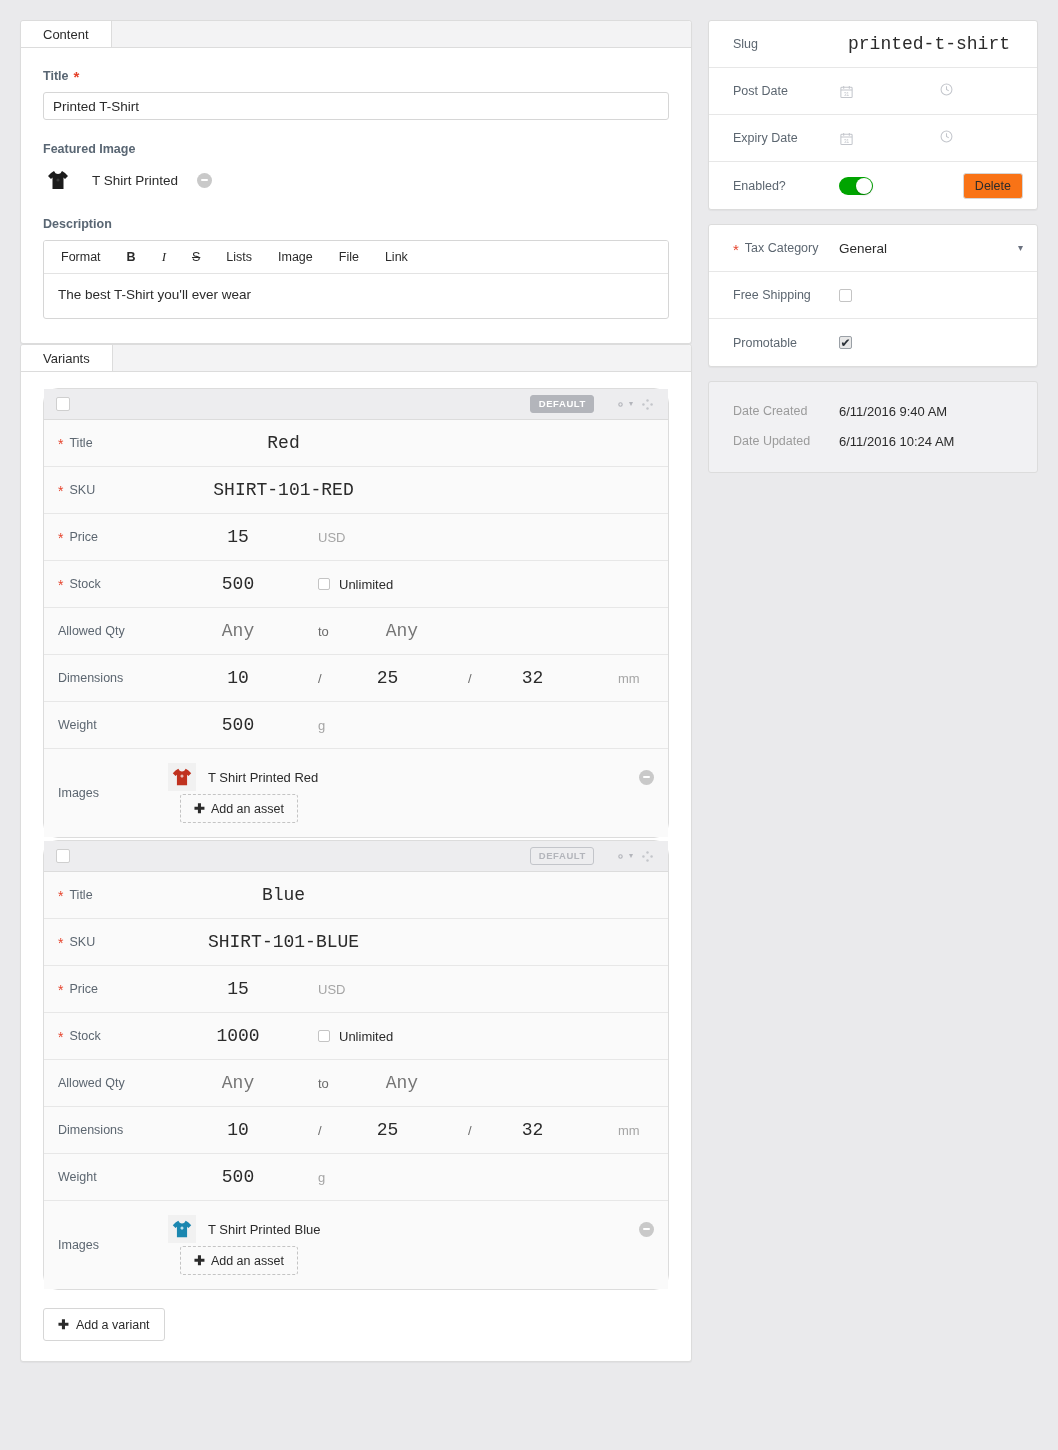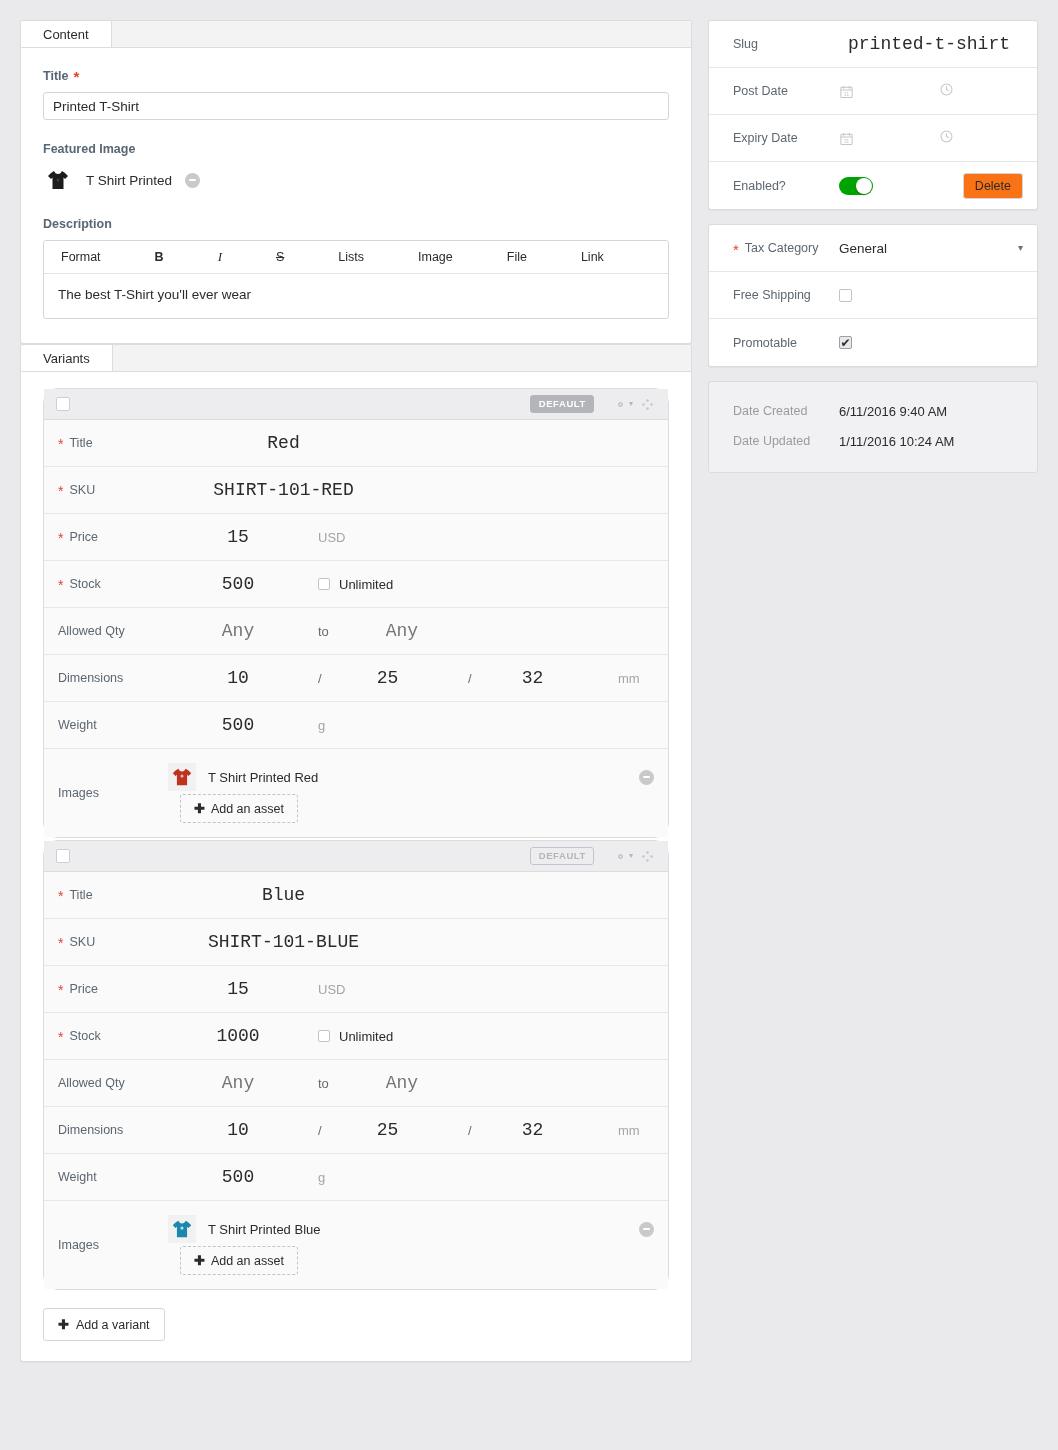--- a/index.html
+++ b/index.html
@@ -77,21 +77,21 @@
     border-radius: 3px;
     background: #fff;
     padding: 0 9px;
     font-size: 13.5px;
     color: #2b2b2b;
     font-family: "Liberation Sans", sans-serif;
     outline: none;
   }
 
   
-  .asset-row { display: flex; align-items: center; gap: 13px; }
+  .asset-row { display: flex; align-items: center; gap: 19px; }
   .thumb {
     width: 30px; height: 30px;
     display: flex; align-items: center; justify-content: center;
     background: #fff;
     flex: 0 0 30px;
   }
   .asset-name { font-size: 13.5px; color: #2b2b2b; }
   .remove-icon {
     width: 15px; height: 15px; border-radius: 50%;
     background: #c9c9c9;
@@ -108,21 +108,20 @@
     border-radius: 3px;
     overflow: hidden;
     background: #fff;
   }
   .editor-toolbar {
     height: 33px;
     border-bottom: 1px solid #e3e3e3;
     display: flex; align-items: center;
     padding: 0 4px;
     background: #fff;
-    gap: 28px;
   }
   .tb-btn {
     font-size: 12.5px; color: #2b2b2b;
     padding: 0 13px; height: 24px;
     display: inline-flex; align-items: center;
     cursor: pointer;
   }
   .tb-btn.b { font-weight: bold; }
   .tb-btn.i { font-style: italic; font-family: "Liberation Serif", serif; font-size: 13px; }
   .tb-btn.s { text-decoration: line-through; }
@@ -783,18 +782,18 @@
       </div>
     </div>
 
     <div class="meta-panel" style="margin-top:14px;">
       <div class="mrow">
         <span class="mlabel">Date Created</span>
         <span class="mval">6/11/2016 9:40 AM</span>
       </div>
       <div class="mrow">
         <span class="mlabel">Date Updated</span>
-        <span class="mval">1/11/2016 10:24 AM</span>
+        <span class="mval">6/11/2016 10:24 AM</span>
       </div>
     </div>
 
   </div>
 </div>
 
 </body></html>

